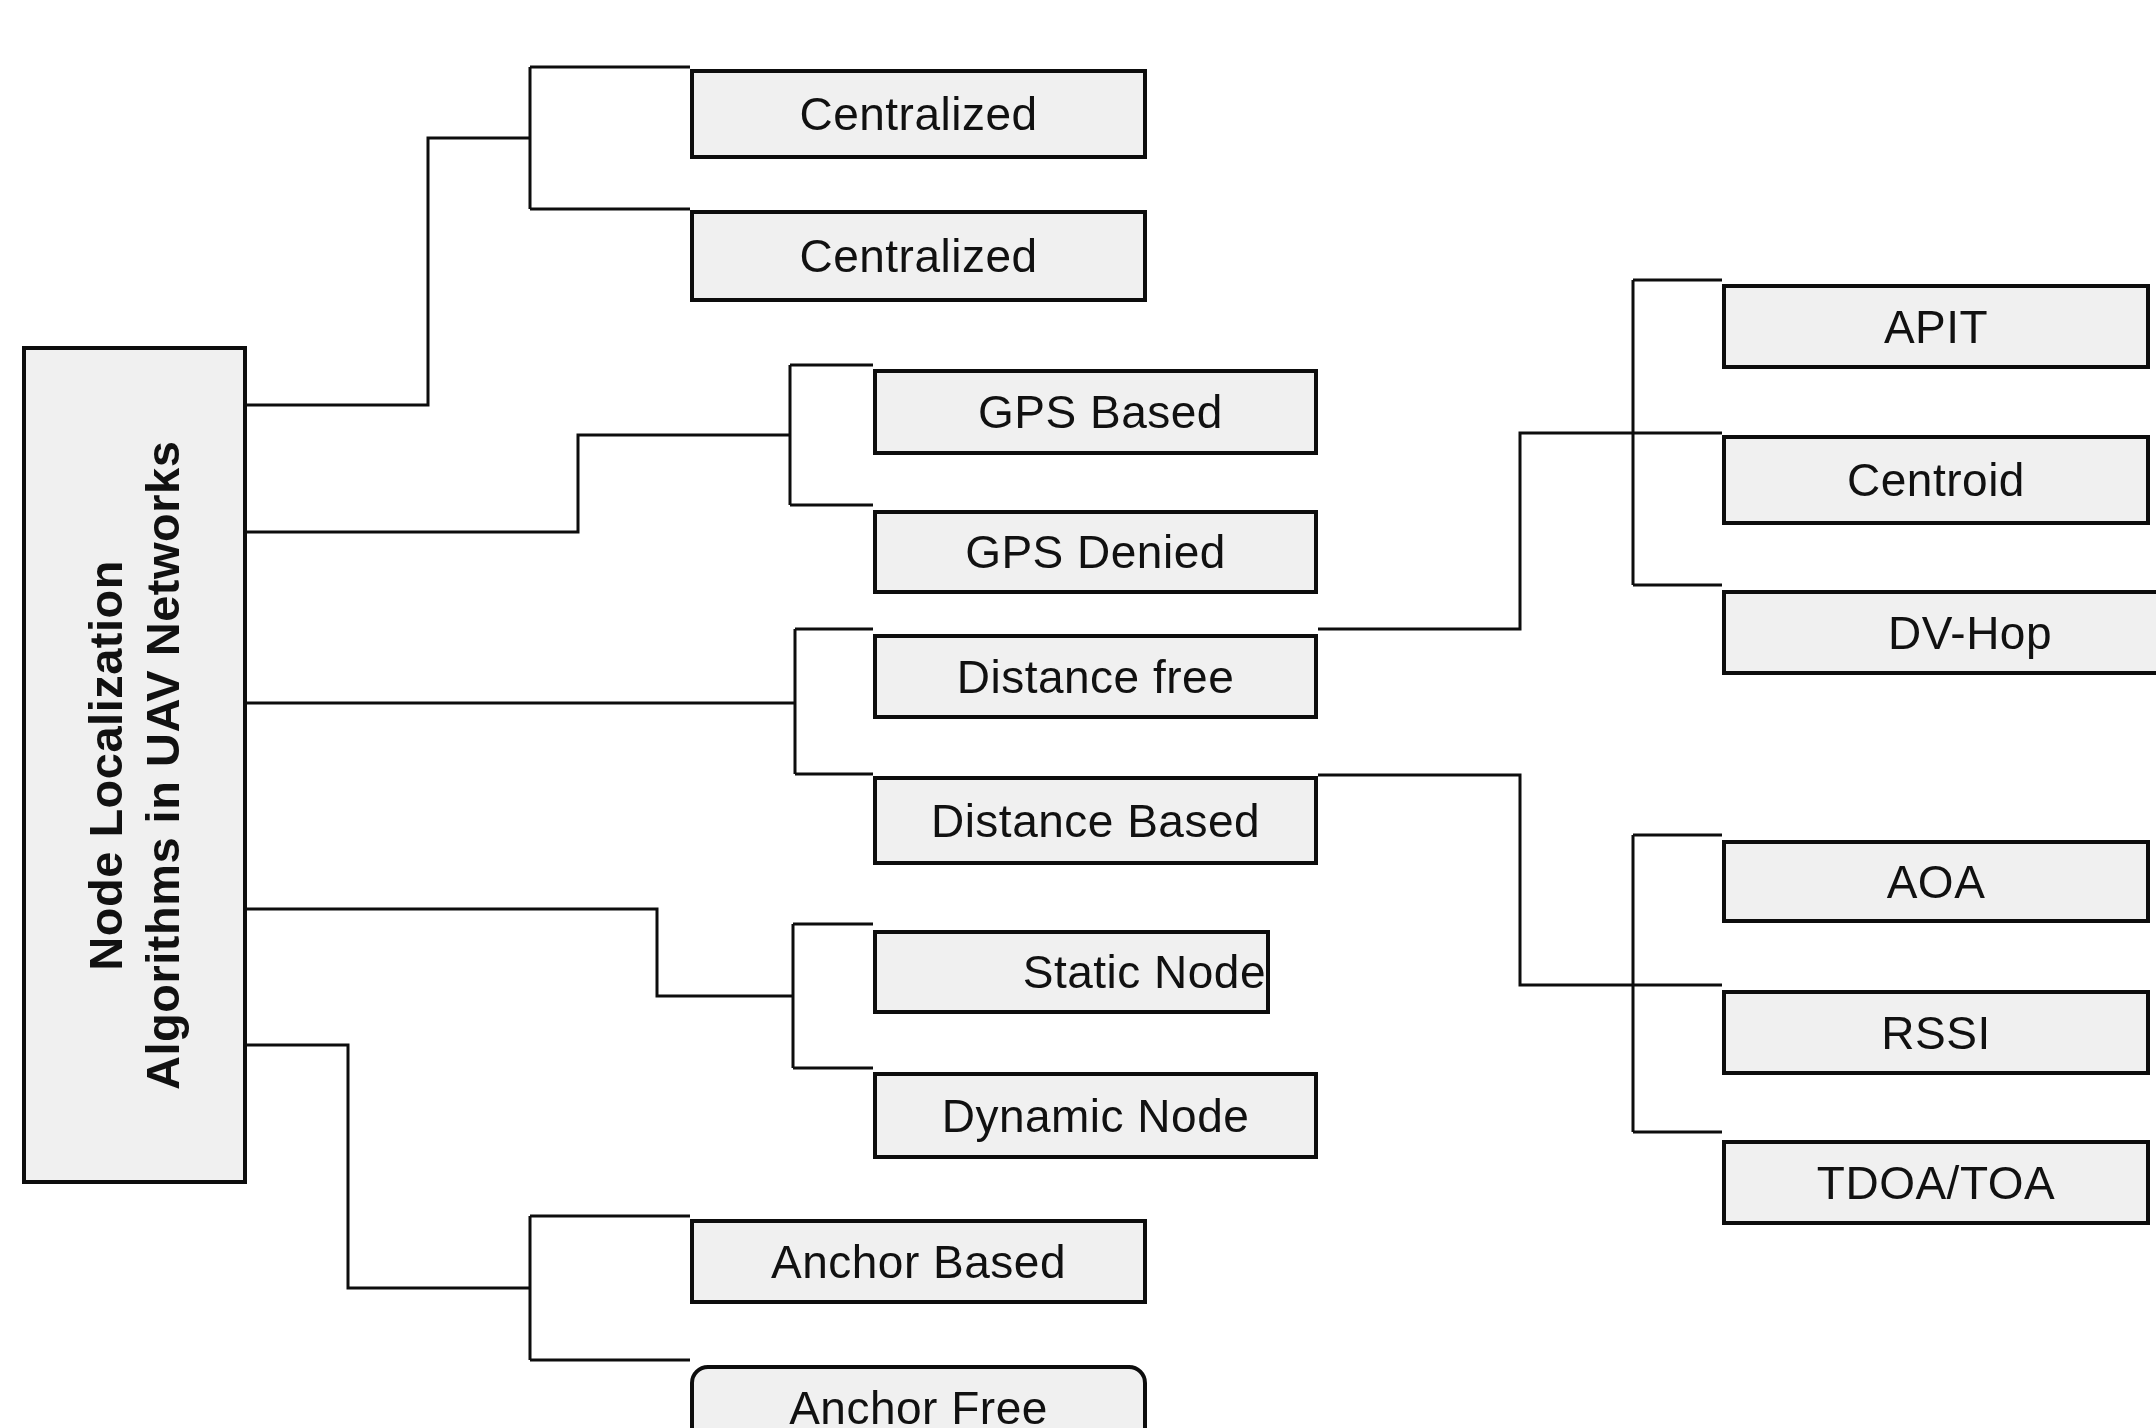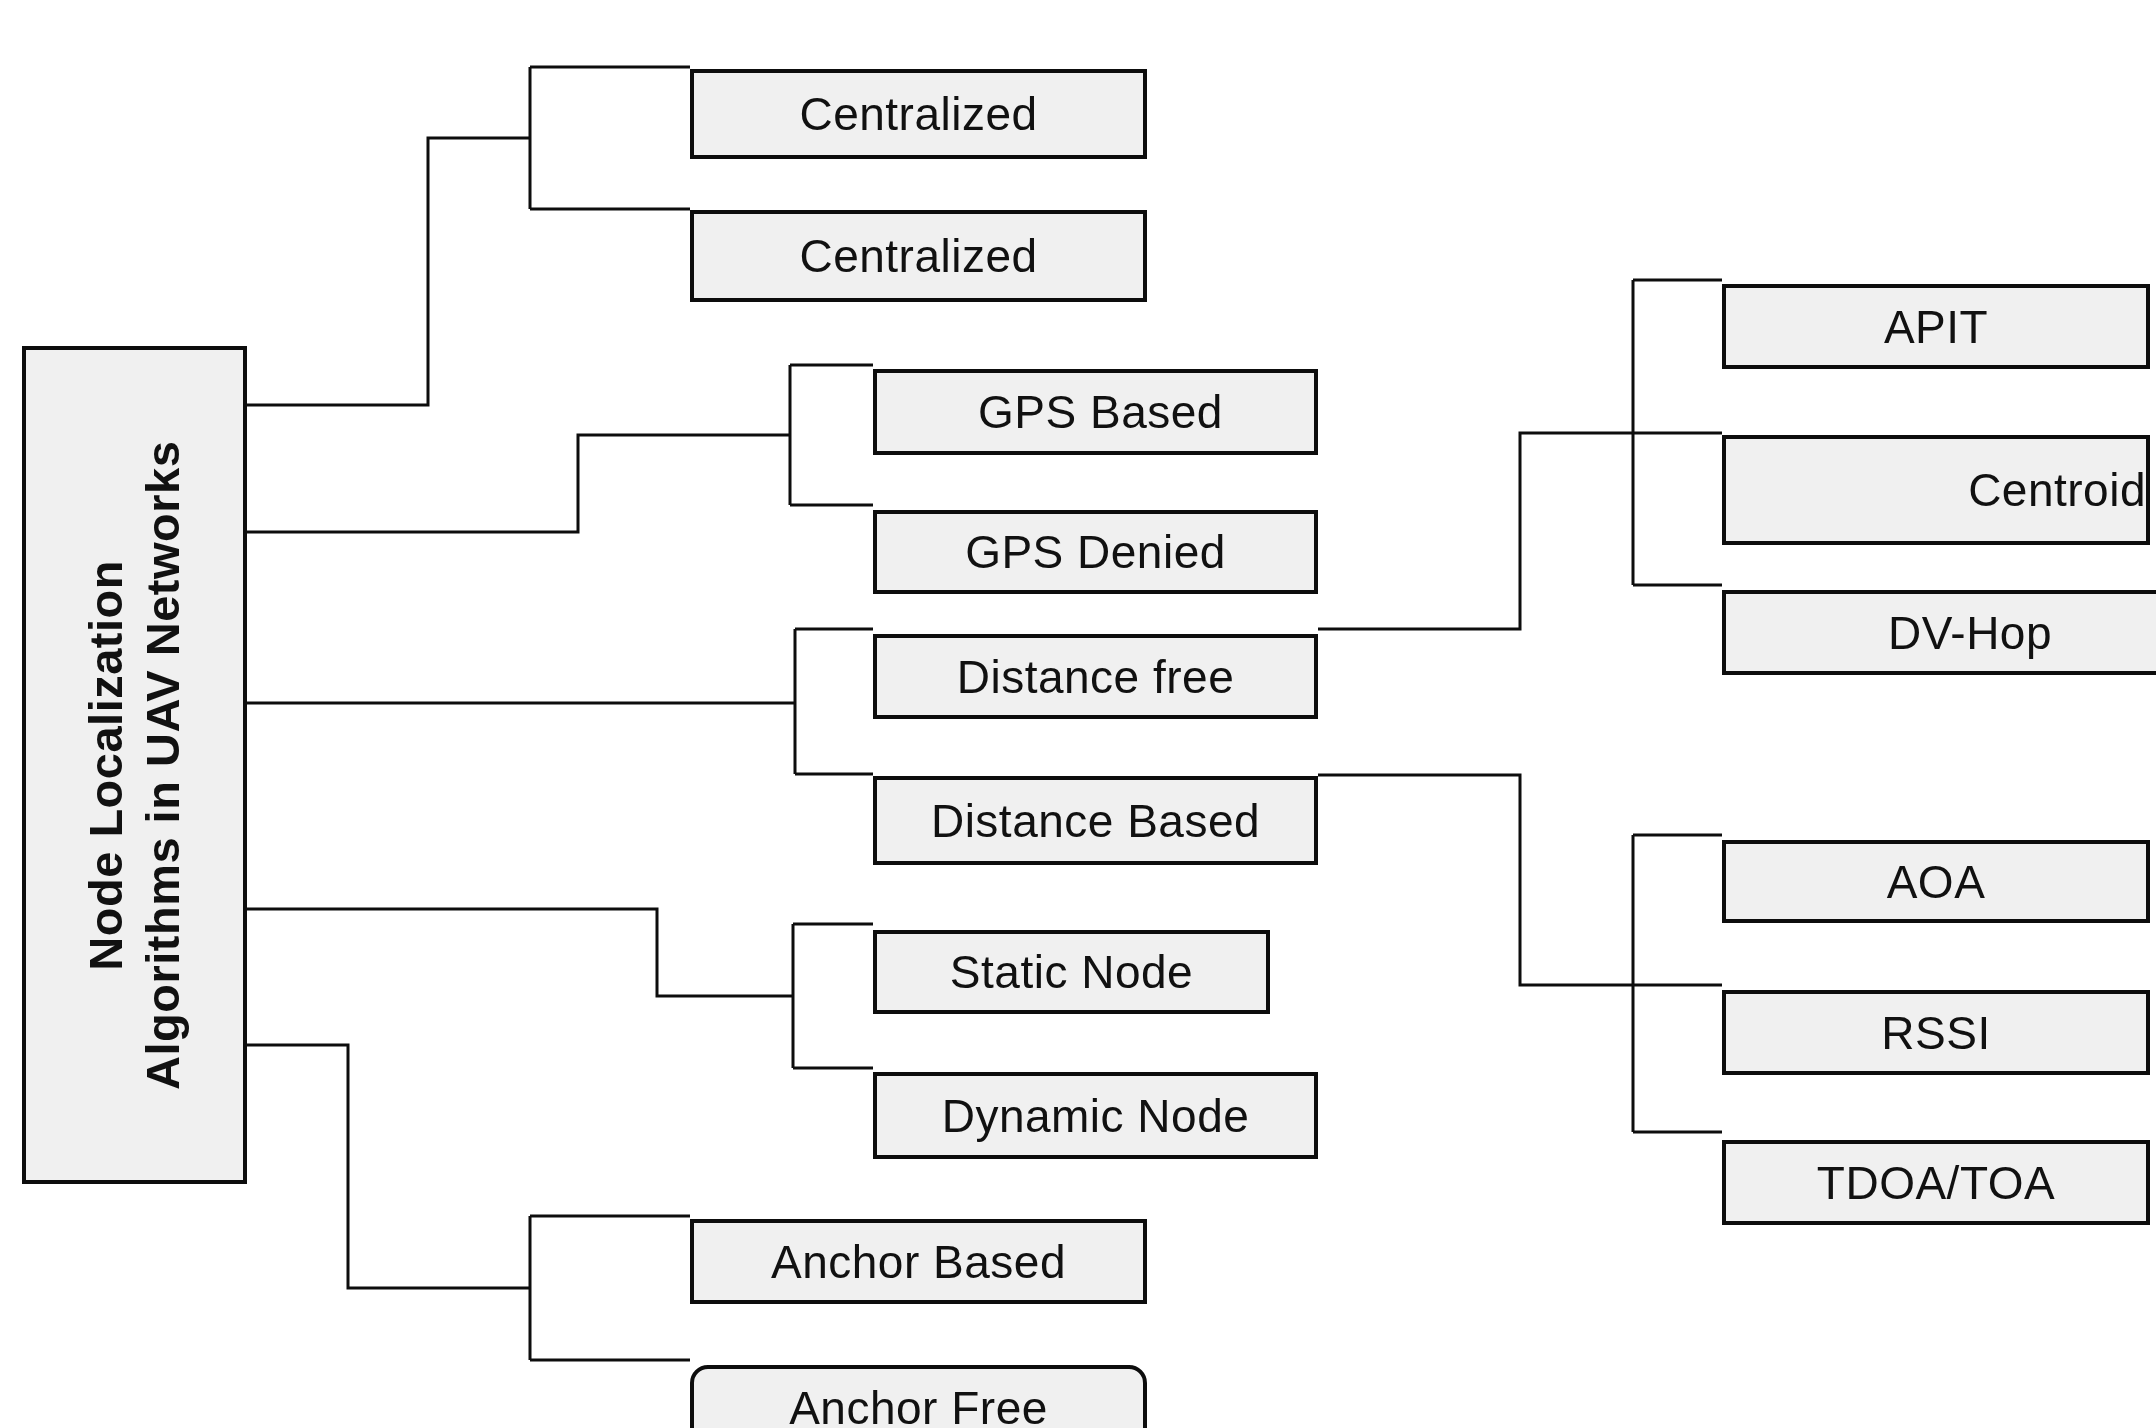--- a/index.html
+++ b/index.html
@@ -55,25 +55,25 @@
   
   .node-centralized  { left: 690px; top: 22px;   width: 457px; height: 90px; }
   .node-distributed  { left: 690px; top: 163px;  width: 457px; height: 92px; }
   .node-anchor-based { left: 690px; top: 1172px; width: 457px; height: 85px; }
   .node-anchor-free  { left: 690px; top: 1318px; width: 457px; height: 85px; border-radius: 18px; }
   
   .node-gps-based      { left: 873px; top: 322px;  width: 445px; height: 86px; padding-left: 10px; }
   .node-gps-denied     { left: 873px; top: 463px;  width: 445px; height: 84px; }
   .node-distance-free  { left: 873px; top: 587px;  width: 445px; height: 85px; }
   .node-distance-based { left: 873px; top: 729px;  width: 445px; height: 89px; }
-  .node-static-node    { left: 873px; top: 883px;  width: 397px; height: 84px; }
+  .node-static-node    { left: 873px; top: 883px;  width: 397px; height: 84px; justify-content: flex-end; }
   .node-dynamic-node   { left: 873px; top: 1025px; width: 445px; height: 87px; }
   
   .node-apit     { left: 1722px; top: 237px;  width: 428px; height: 85px; }
-  .node-centroid { left: 1722px; top: 388px;  width: 428px; height: 110px; justify-content: flex-end; }
+  .node-centroid { left: 1722px; top: 388px;  width: 428px; height: 90px; }
   .node-dv-hop   { left: 1722px; top: 543px;  width: 448px; height: 85px; padding-left: 48px; }
   .node-aoa      { left: 1722px; top: 793px;  width: 428px; height: 83px; }
   .node-rssi     { left: 1722px; top: 943px;  width: 428px; height: 85px; }
   .node-tdoa-toa { left: 1722px; top: 1093px; width: 428px; height: 85px; }
 </style>
 </head>
 <body>
 
 <div class="canvas">
 

